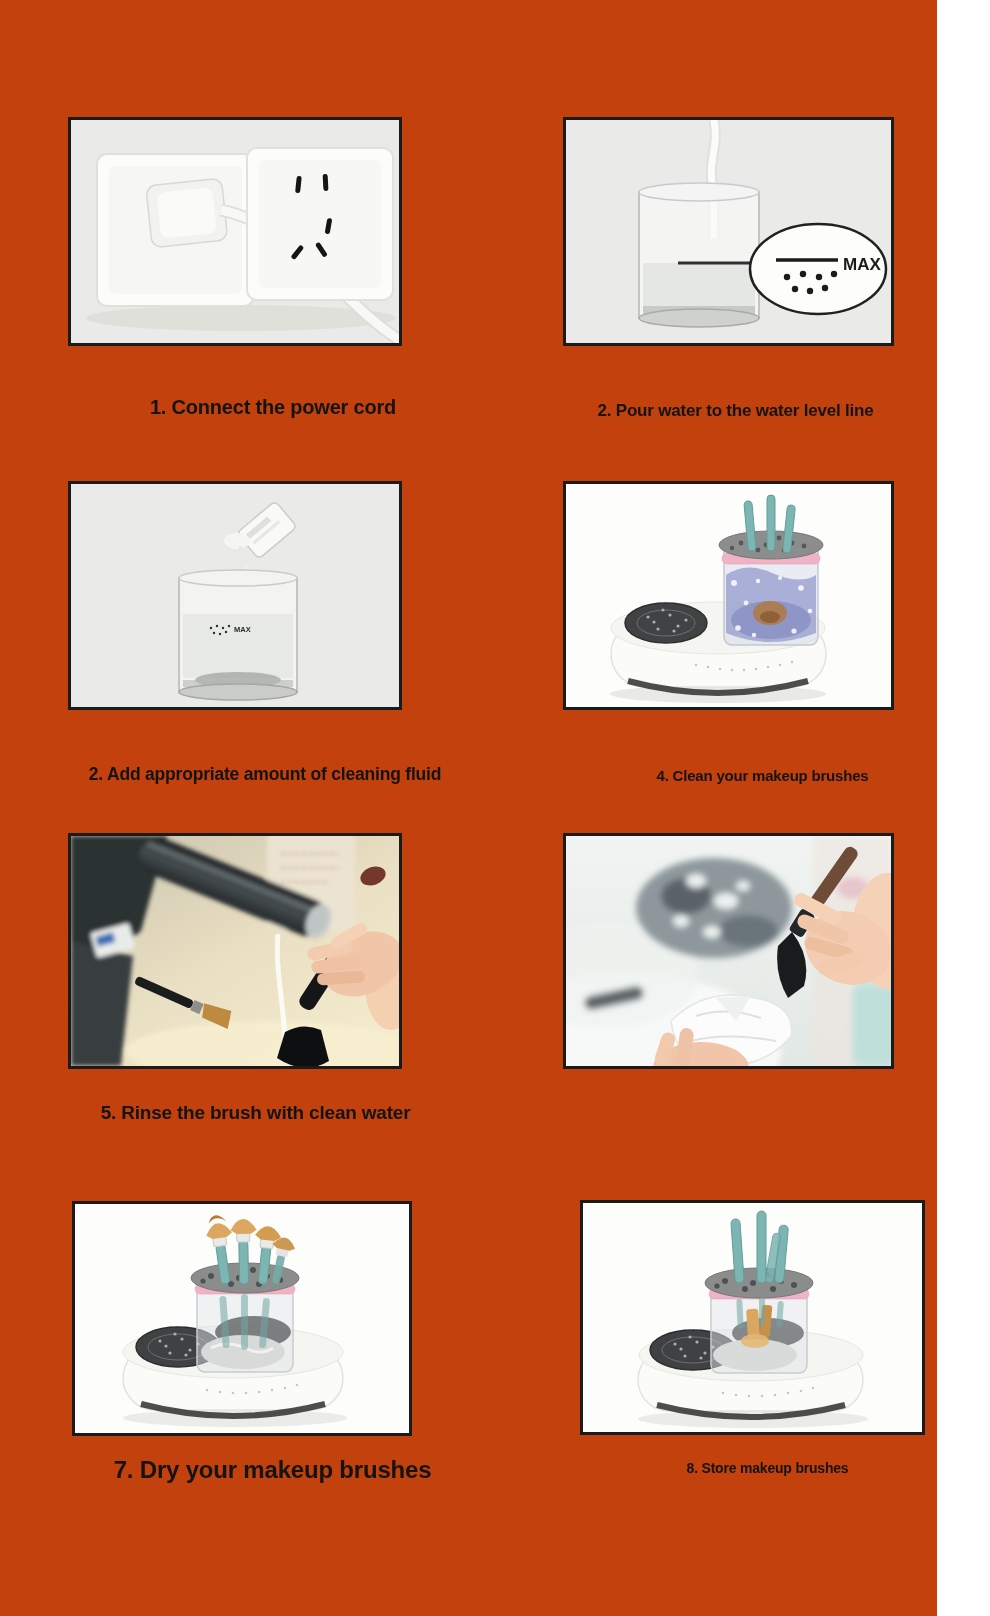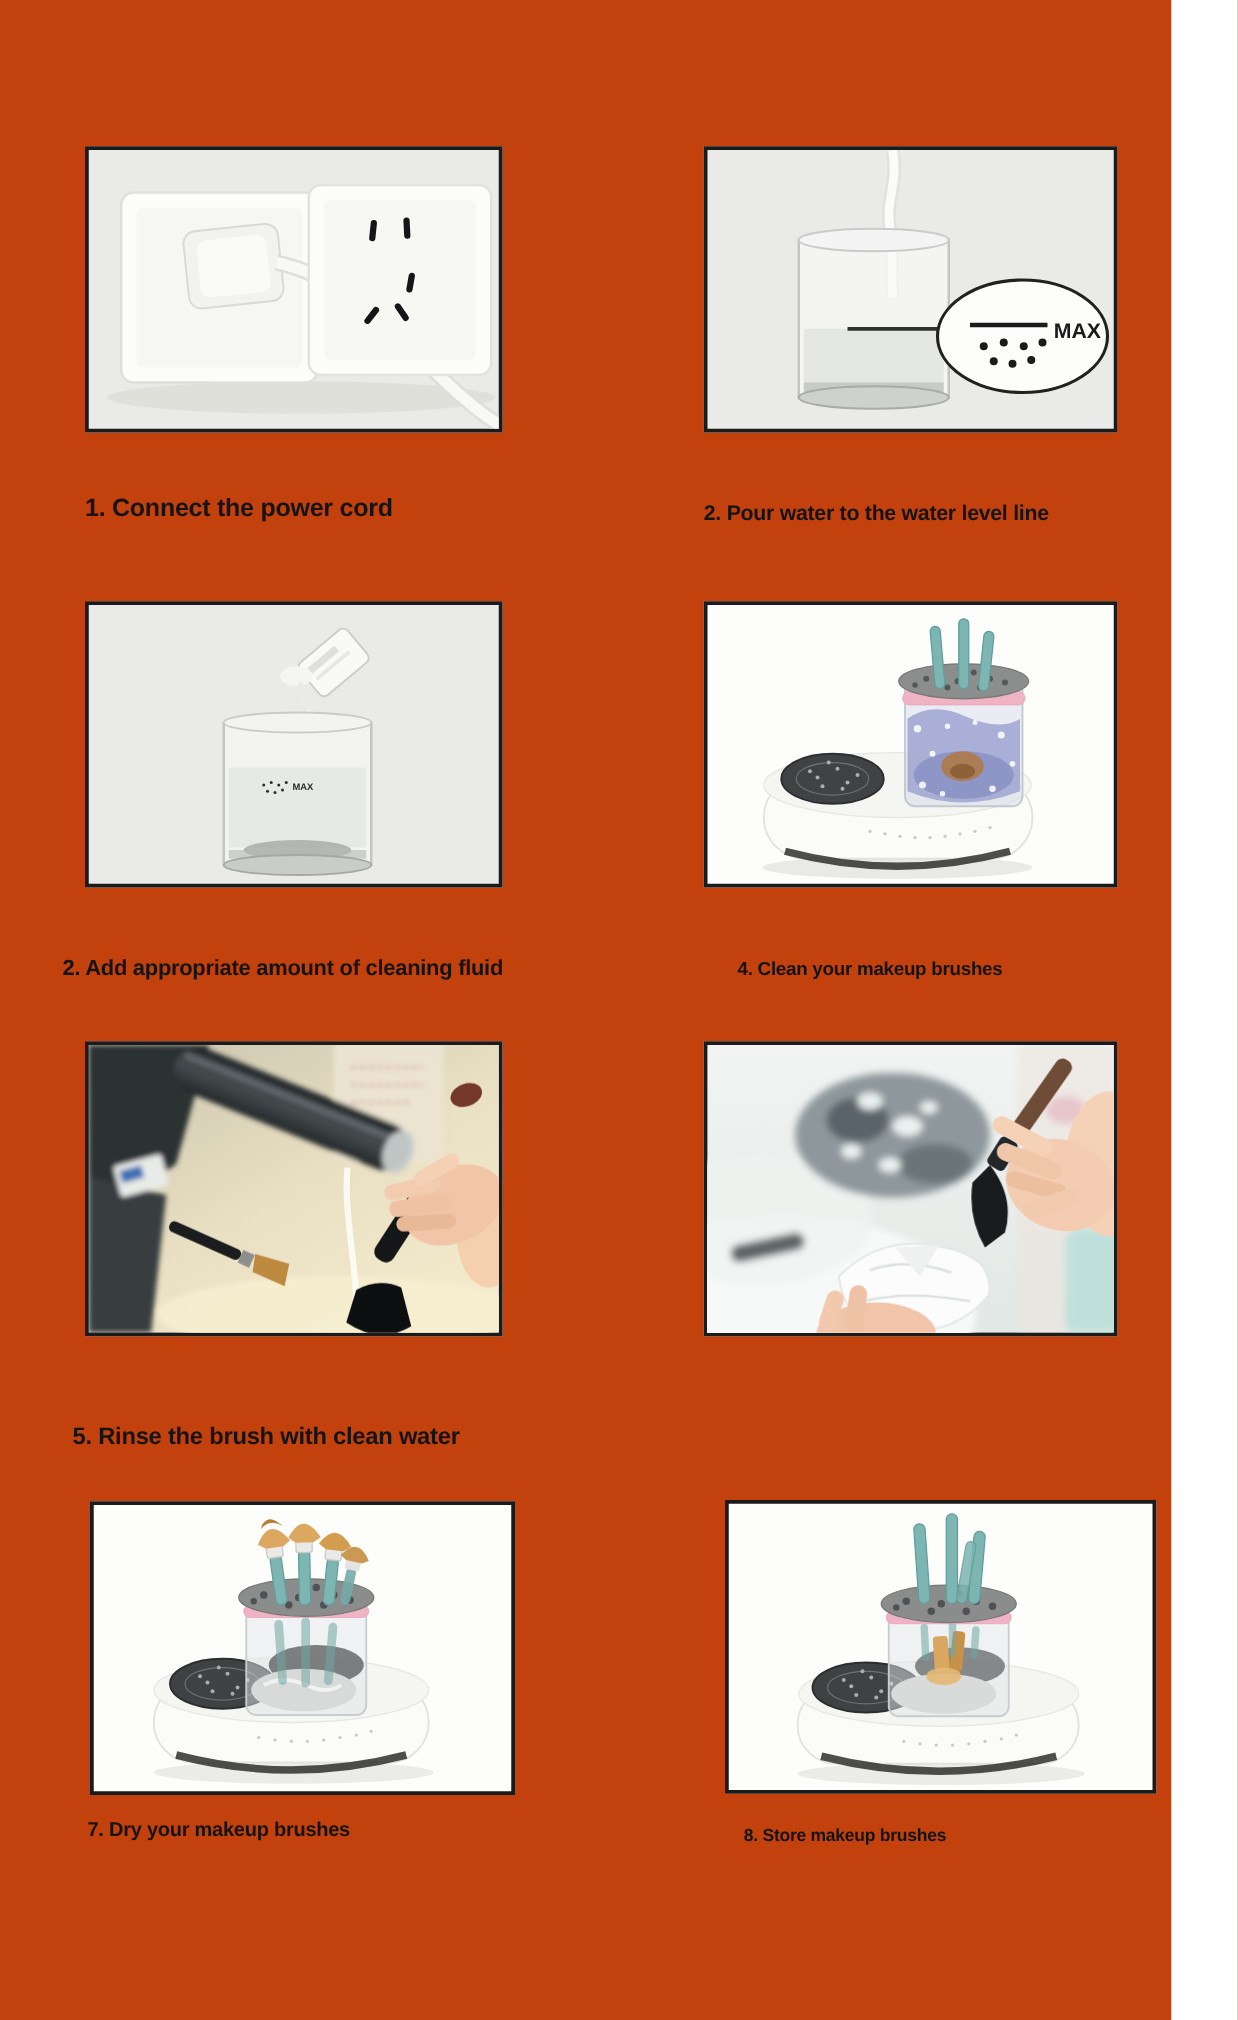--- a/index.html
+++ b/index.html
@@ -2,38 +2,38 @@
 <html><head>
 <meta charset="utf-8">
 <style>
   html,body{margin:0;padding:0;background:#ffffff;}
   .page{position:relative;width:937px;height:1616px;background:#c2410c;overflow:hidden;
         font-family:"Liberation Sans", sans-serif;}
   .panel{position:absolute;border:3px solid #1b1b1b;box-sizing:border-box;overflow:hidden;background:#fff;}
   .panel svg{display:block;width:100%;height:100%;}
   .bg-gray{background:#eaeae8;}
   .bg-white{background:#fdfdfc;}
-  .caption{position:absolute;text-align:left;font-weight:700;color:#141414;letter-spacing:-0.2px;white-space:nowrap;}
+  .caption{position:absolute;text-align:center;font-weight:700;color:#141414;letter-spacing:-0.2px;white-space:nowrap;}
   
   .p1{left:68px;top:117px;width:334px;height:229px;}
   .p2{left:563px;top:117px;width:331px;height:229px;}
   .p3{left:68px;top:481px;width:334px;height:229px;}
   .p4{left:563px;top:481px;width:331px;height:229px;}
   .p5{left:68px;top:833px;width:334px;height:236px;}
   .p6{left:563px;top:833px;width:331px;height:236px;}
   .p7{left:72px;top:1201px;width:340px;height:235px;}
   .p8{left:580px;top:1200px;width:345px;height:235px;}
   
   .c1{left:68px;width:410px;top:396px;font-size:20px;}
   .c2{left:563px;width:345px;top:401px;font-size:17px;}
   .c3{left:50px;width:430px;top:764px;font-size:17.5px;}
   .c4{left:590px;width:345px;top:767px;font-size:15px;}
-  .c5{left:58px;width:395px;top:1139px;font-size:19px;}
+  .c5{left:58px;width:395px;top:1102px;font-size:19px;}
   .c6{left:565px;width:345px;top:1102px;font-size:19px;}
-  .c7{left:70px;width:405px;top:1456px;font-size:16px;}
+  .c7{left:70px;width:405px;top:1456px;font-size:24px;}
   .c8{left:595px;width:345px;top:1460px;font-size:14px;}
 </style>
 </head>
 <body>
 
 <div class="page">
 
   <div class="panel p1 bg-gray">
     <svg viewBox="0 0 328 223" preserveAspectRatio="xMidYMid slice">
       <ellipse cx="170" cy="198" rx="155" ry="13" fill="#dcdcd6" opacity="0.7"></ellipse>

